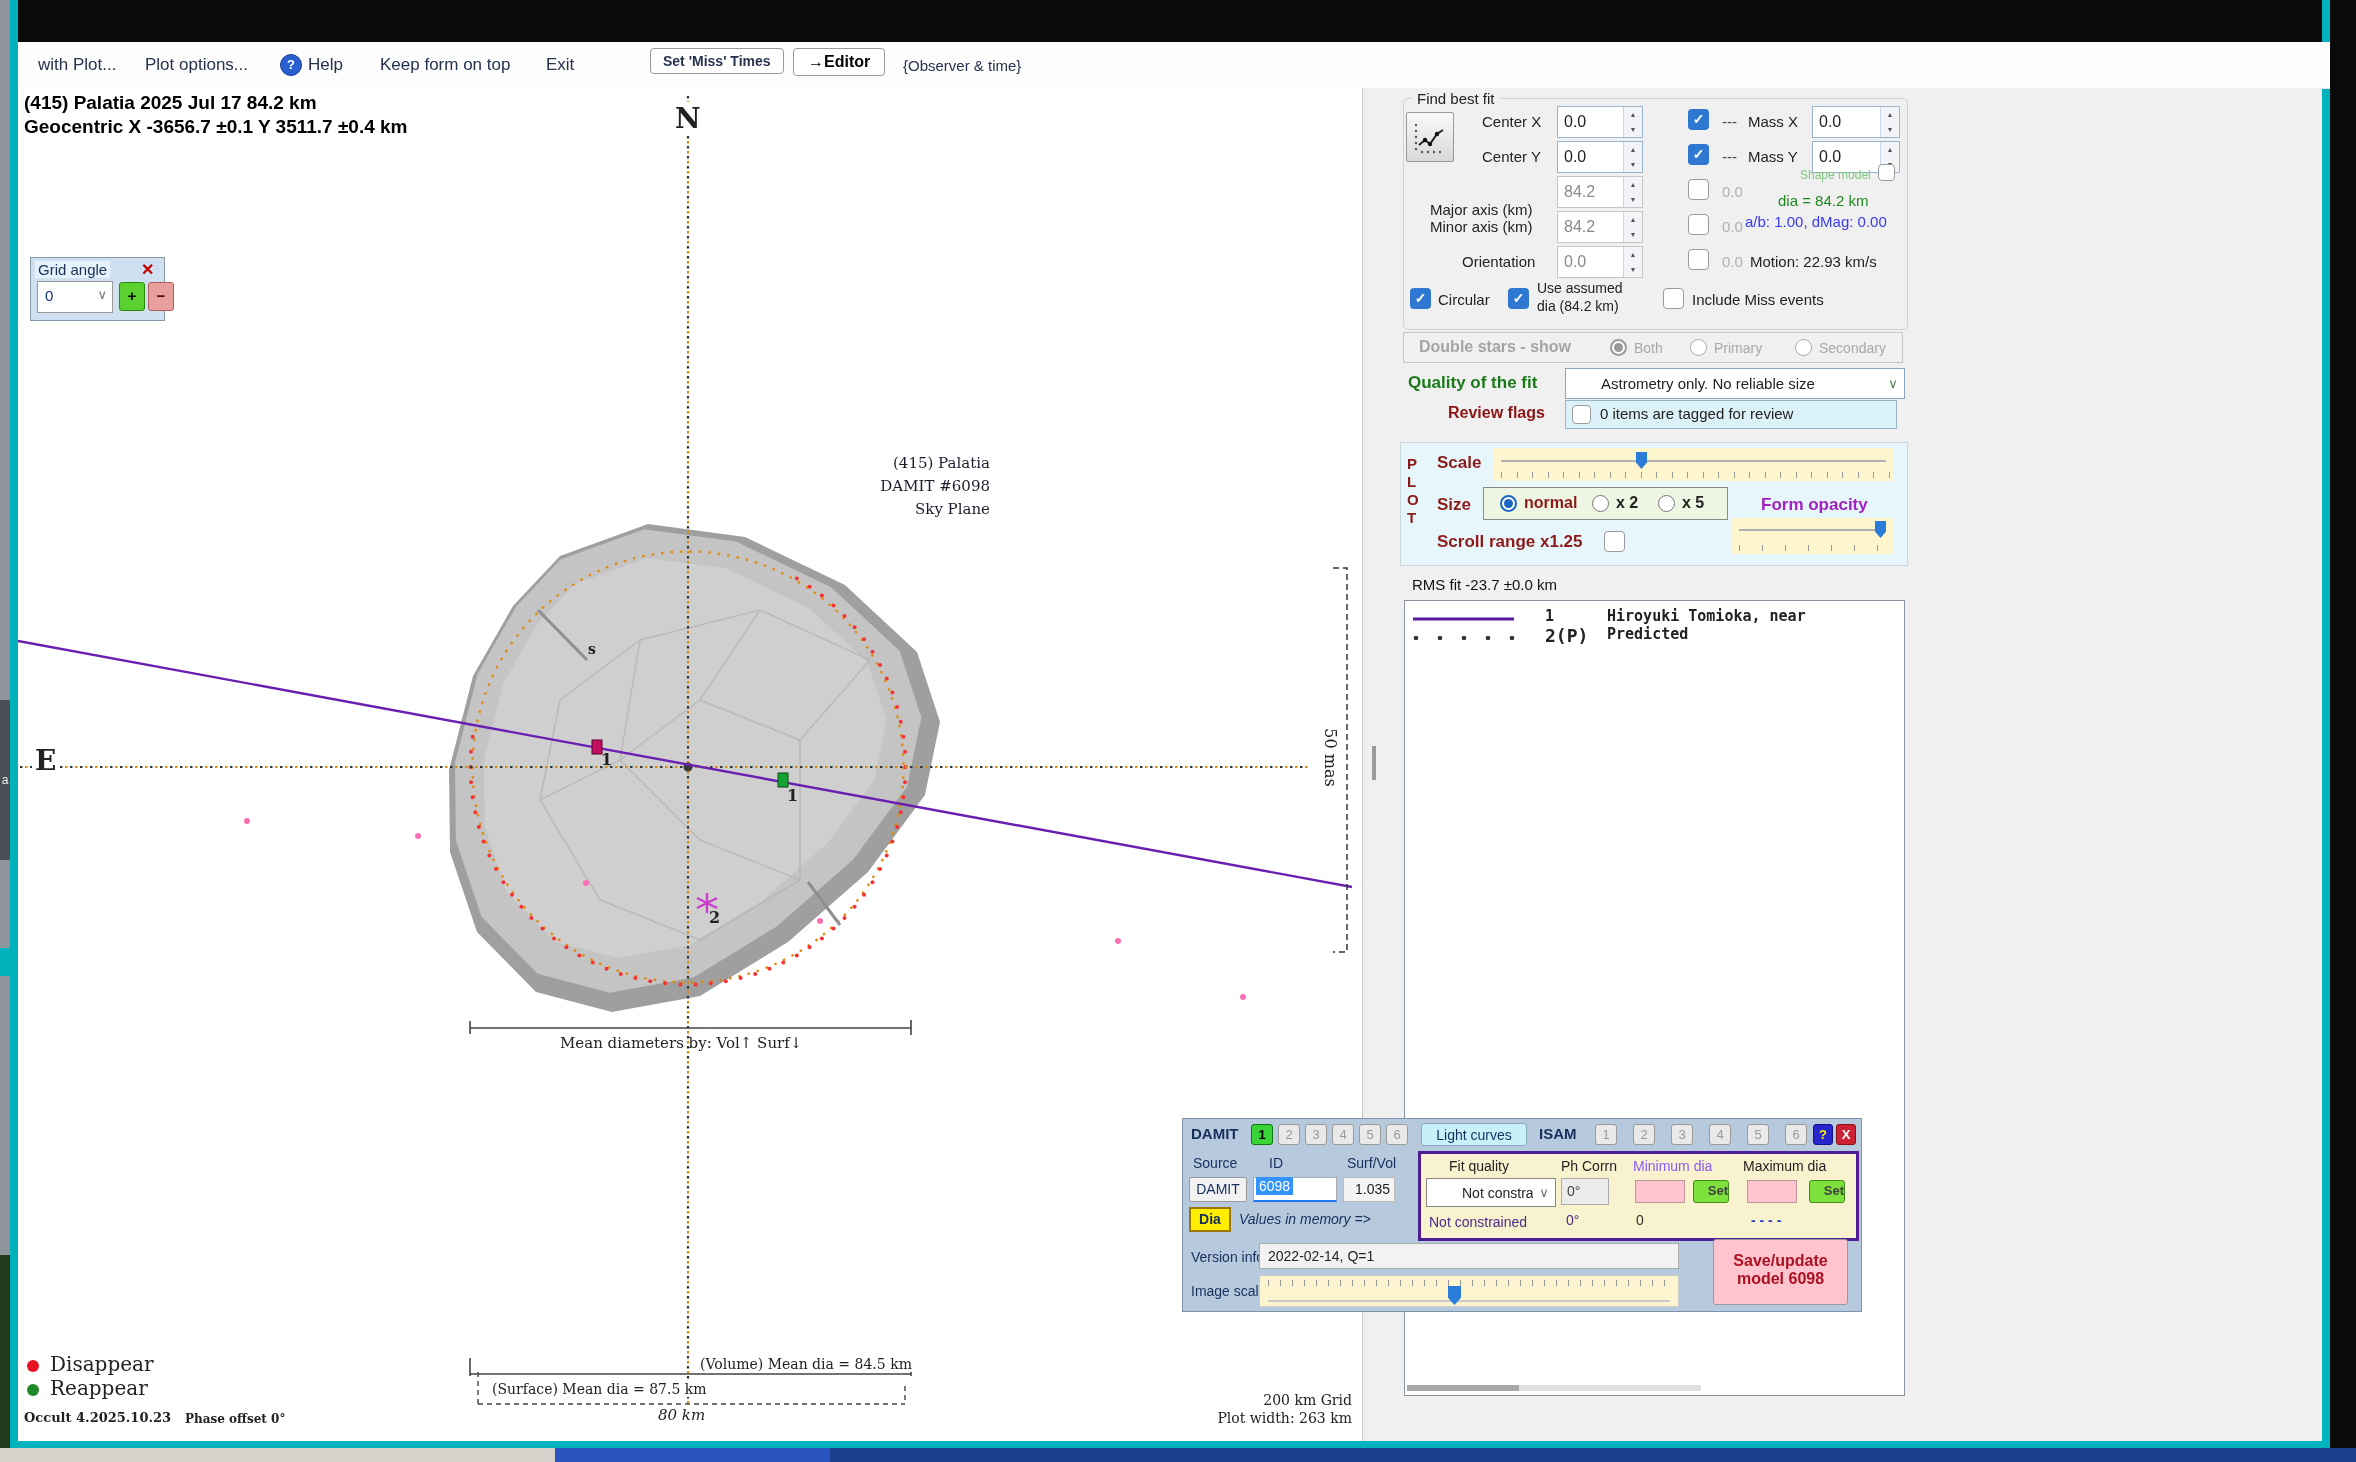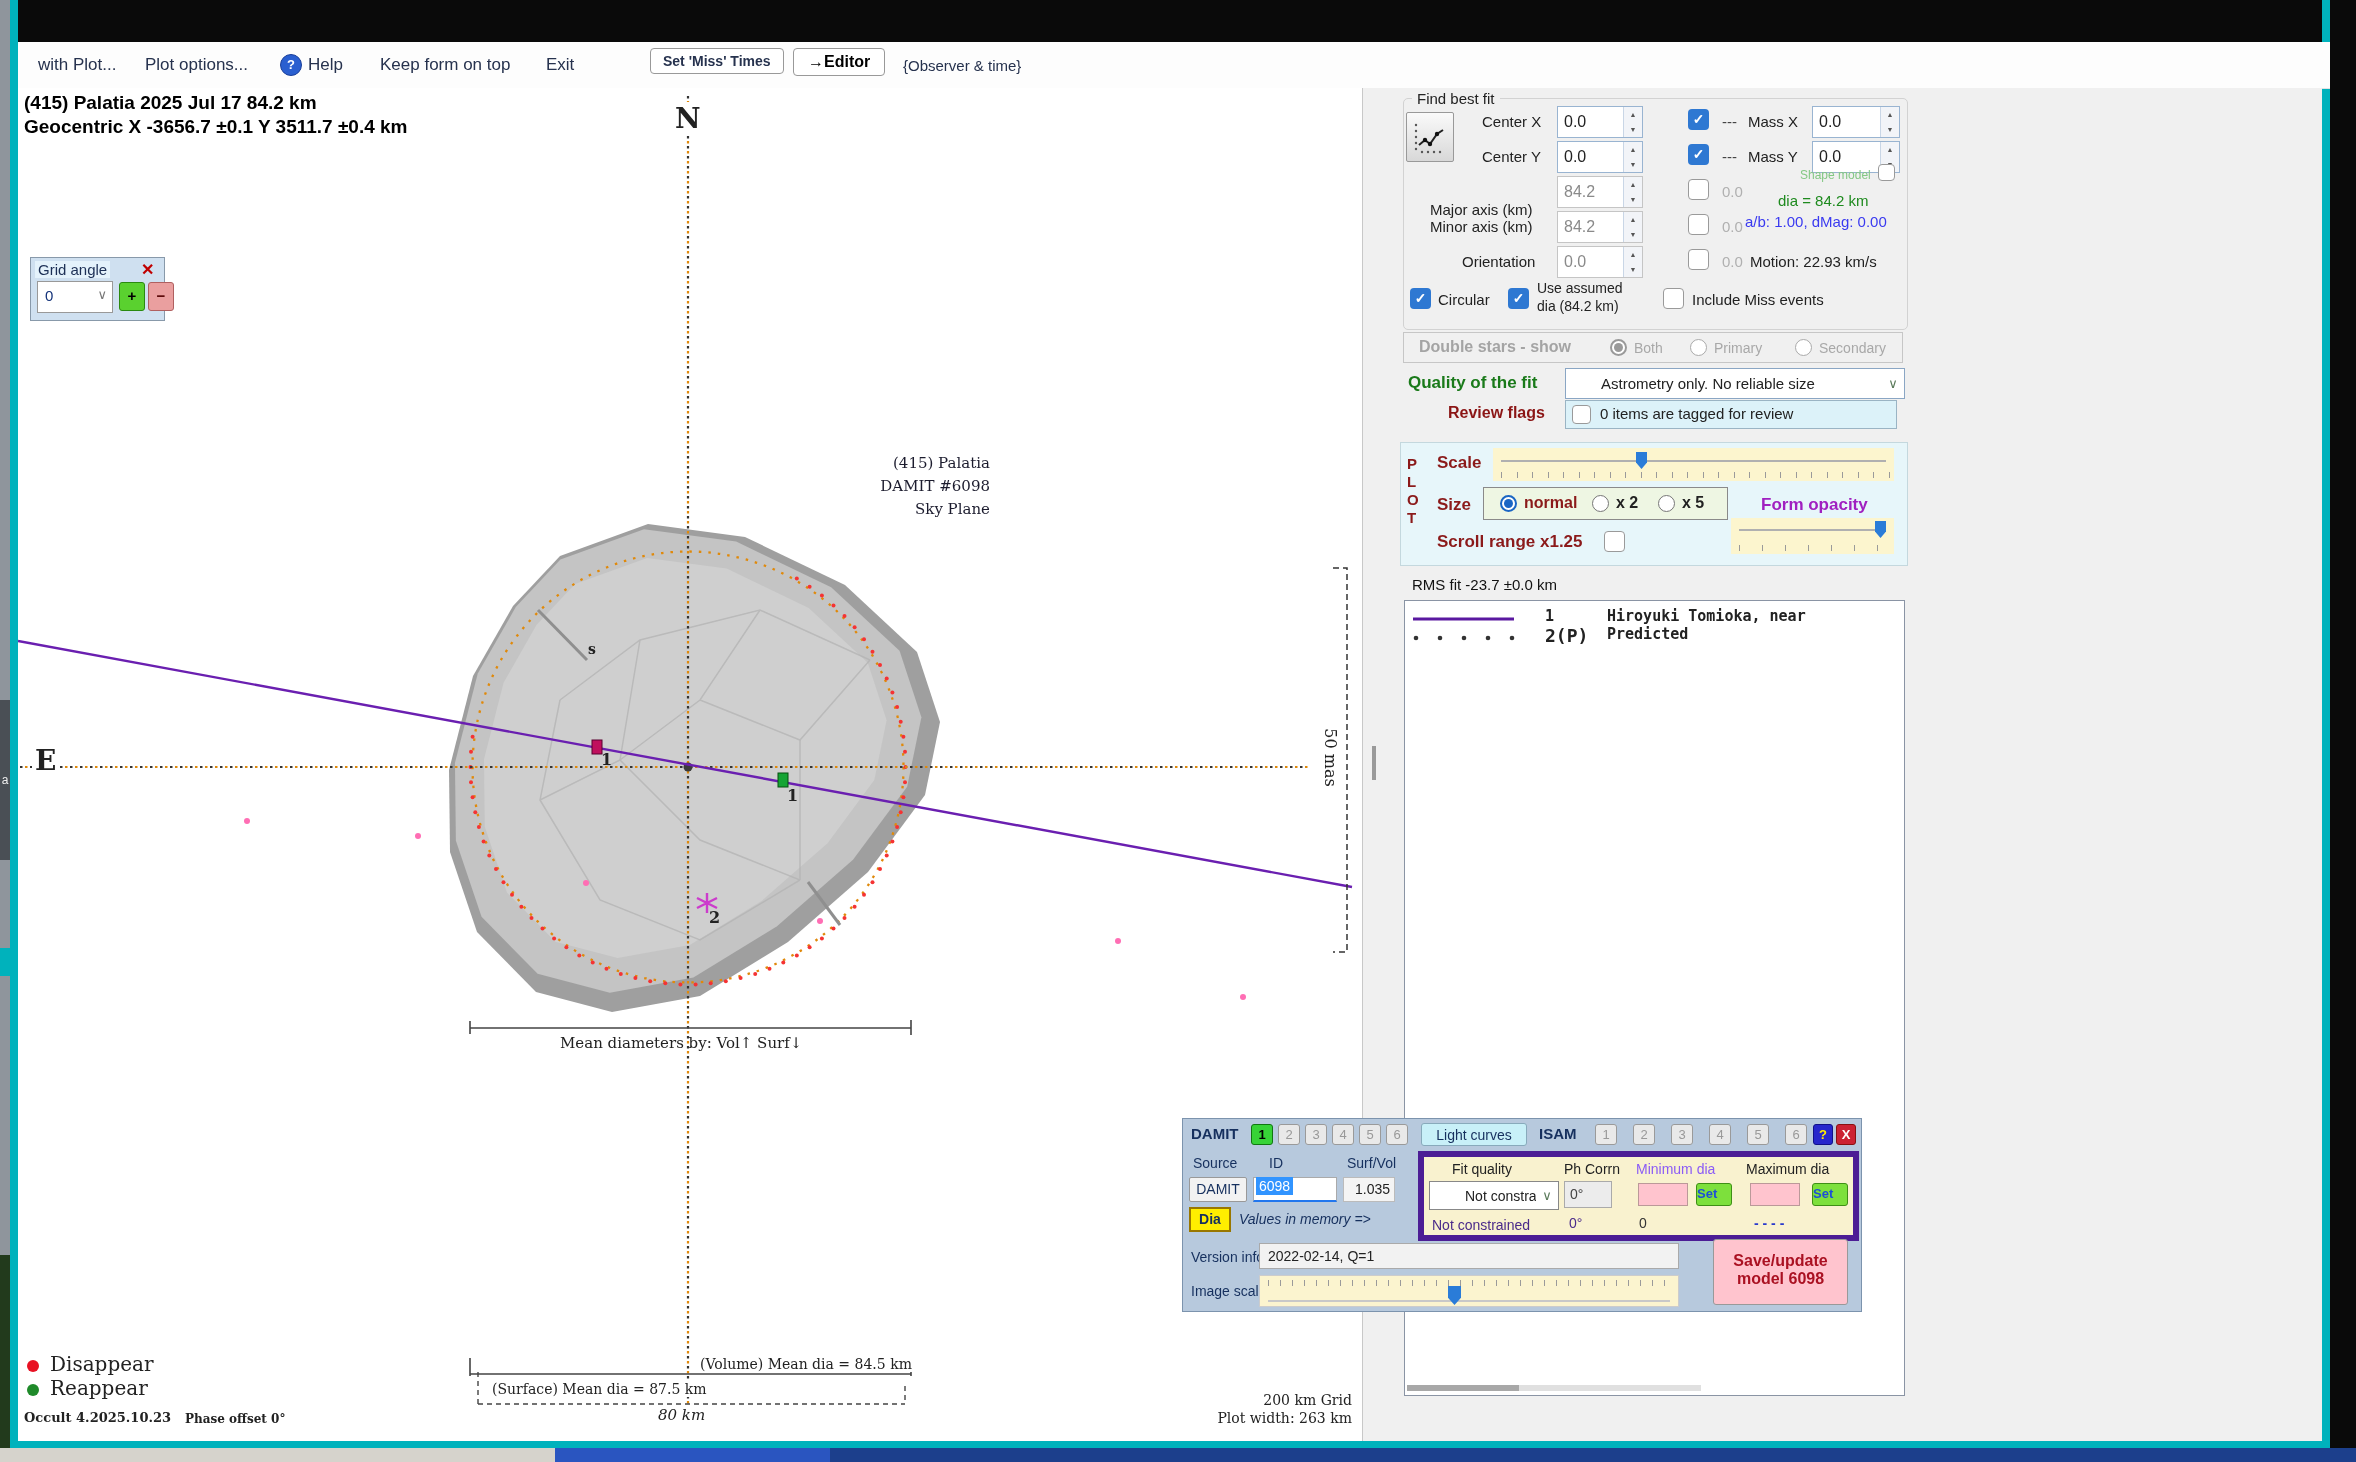--- a/index.html
+++ b/index.html
@@ -44,22 +44,22 @@
   .tick{position:absolute;width:1px;height:6px;background:#9a9a9a;}
   .btn3d{position:absolute;background:#f2f2f2;border:1px solid #999;border-radius:2px;text-align:center;box-sizing:border-box;}
   .maroon{color:#8b1a1a;font-weight:bold;}
   .navy{color:#16305e;}
   
   .damit{left:1182px;top:1118px;width:680px;height:194px;background:#b7c9dd;border:1px solid #7c93ad;box-sizing:border-box;font-size:14px;}
   .dbtn{position:absolute;width:22px;height:21px;background:#e9e9e9;border:1px solid #9a9a9a;border-radius:3px;
         text-align:center;line-height:20px;font-size:13px;color:#999;box-sizing:border-box;}
   .dbtn.active{background:#37d337;border-color:#117711;color:#000;font-weight:bold;}
   .pinkbox{position:absolute;background:#ffc4ce;border:1px solid #b99;box-sizing:border-box;}
-  .setbtn{position:absolute;background:#7de03c;border:1px solid #3f8f16;border-radius:3px;text-align:left;
-          font-size:13px;font-weight:bold;color:#1d4ed8;line-height:20px;box-sizing:border-box;}
+  .setbtn{position:absolute;background:#7de03c;border:1px solid #3f8f16;border-radius:3px;text-align:right;
+          font-size:13px;font-weight:bold;color:#404040;line-height:20px;box-sizing:border-box;}
   .legendbox{left:1404px;top:600px;width:501px;height:796px;background:#fff;border:1px solid #8a94a4;box-sizing:border-box;}
 </style>
 </head>
 <body>
 
 <div id="screen">
 
   <div class="abs" style="left:0;top:0;width:10px;height:1462px;background:#8f959c;"></div>
   <div class="abs" style="left:0;top:700px;width:10px;height:160px;background:#4a4f55;color:#eee;font-size:12px;line-height:160px;text-align:center;">a</div>
   <div class="abs" style="left:0;top:948px;width:10px;height:28px;background:#00b2bc;"></div>
@@ -476,21 +476,21 @@
     <div class="dbtn" style="left:526px;top:5px;">4</div>
     <div class="dbtn" style="left:564px;top:5px;">5</div>
     <div class="dbtn" style="left:602px;top:5px;">6</div>
     <div class="dbtn" style="left:630px;top:5px;width:20px;background:#2626cc;border-color:#111188;color:#ffee00;font-weight:bold;">?</div>
     <div class="dbtn" style="left:653px;top:5px;width:20px;background:#cc2233;border-color:#881111;color:#fff;font-weight:bold;">X</div>
 
     <span class="abs navy" style="left:10px;top:36px;">Source</span>
     <span class="abs navy" style="left:86px;top:36px;">ID</span>
     <span class="abs navy" style="left:164px;top:36px;">Surf/Vol</span>
 
-    <div class="abs" style="left:235px;top:32px;width:441px;height:90px;background:#f9f2cf;border:6px solid #4c1d95;box-sizing:border-box;">
+    <div class="abs" style="left:235px;top:32px;width:441px;height:90px;background:#f9f2cf;border:3px solid #4c1d95;box-sizing:border-box;">
       <span class="abs" style="left:28px;top:4px;color:#222;">Fit quality</span>
       <span class="abs" style="left:140px;top:4px;color:#222;">Ph Corrn</span>
       <span class="abs" style="left:212px;top:4px;color:#8b5cf6;">Minimum dia</span>
       <span class="abs" style="left:322px;top:4px;color:#222;">Maximum dia</span>
       <div class="dropdown" style="left:5px;top:24px;width:128px;height:27px;border-color:#888;">
         <span class="dtext" style="font-size:14px;">Not constrained</span>
         <span class="chev">∨</span>
       </div>
       <div class="abs" style="left:140px;top:24px;width:48px;height:27px;background:#ececec;border:1px solid #aaa;box-sizing:border-box;line-height:25px;padding-left:5px;color:#444;"><span>0°</span></div>
       <div class="pinkbox" style="left:214px;top:26px;width:50px;height:23px;"></div>

